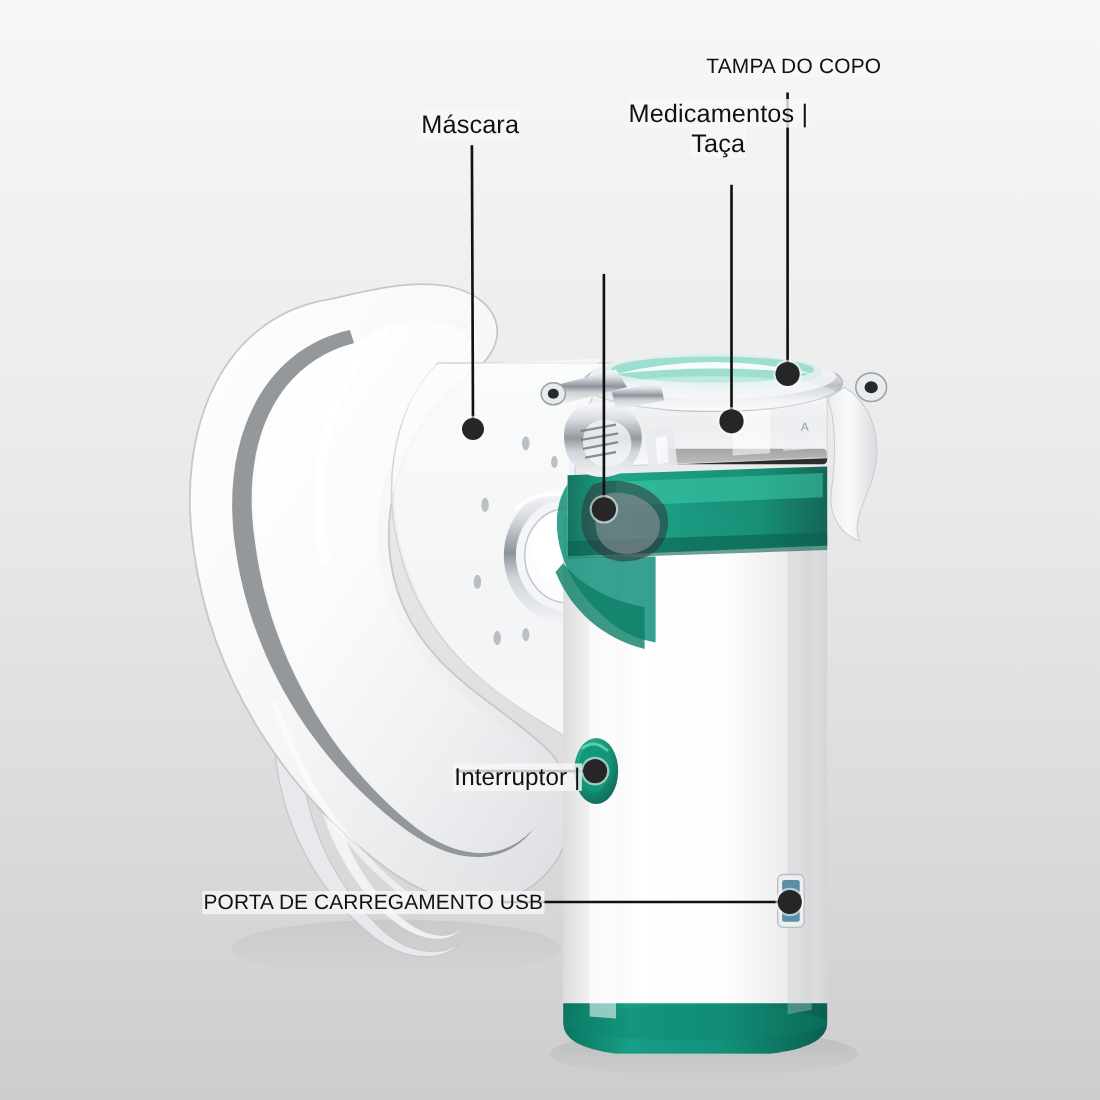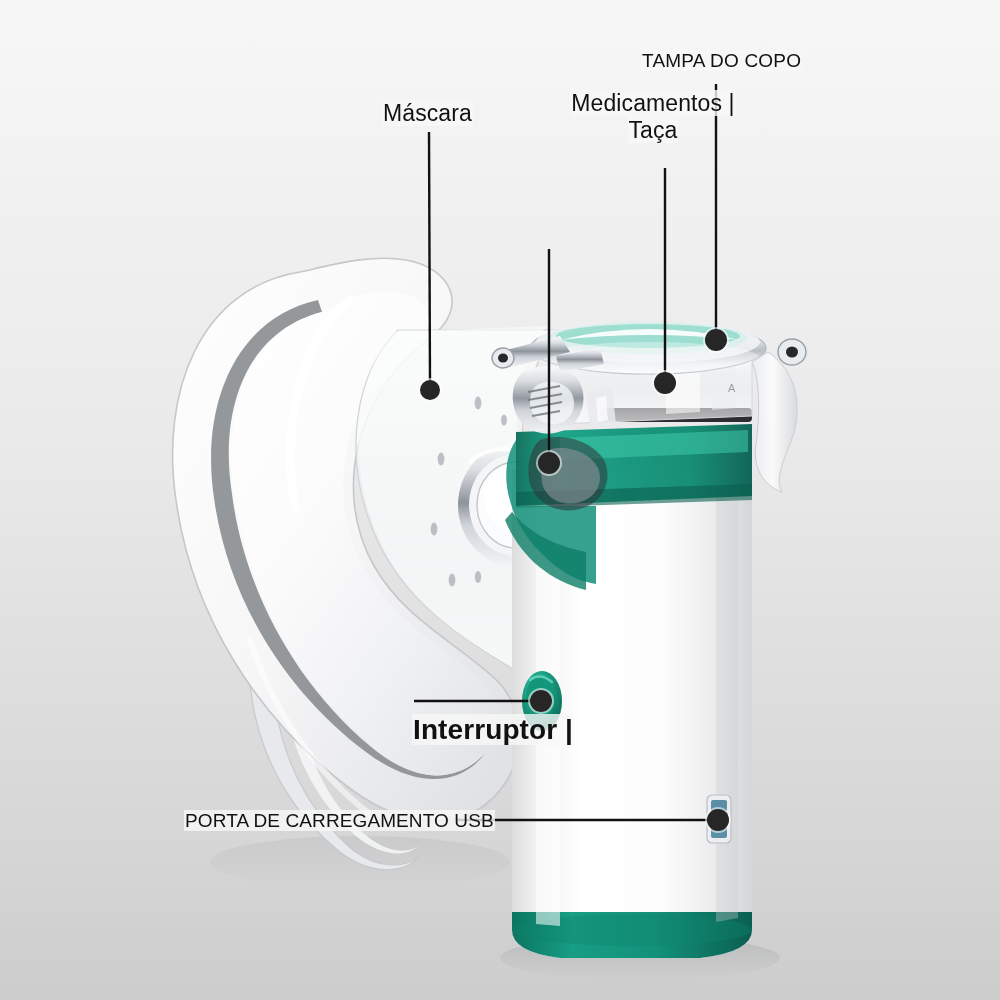--- a/index.html
+++ b/index.html
@@ -26,21 +26,21 @@
     line-height:1.16;
     letter-spacing:0.1px;
   }
   .label.caps{font-size:19px;letter-spacing:0.2px;}
   .label.mixed{font-size:23px;}
   .label .hl{background:rgba(248,248,248,0.80);padding:0 1px;}
   .lbl-tampa{left:641px;top:50px;}
   .lbl-mascara{left:382px;top:100px;}
   .lbl-med{left:546px;top:90px;text-align:center;width:170px;margin-left:22px;}
   .lbl-saida{left:467px;top:211px;}
-  .lbl-interruptor{left:412px;top:714px;font-size:28px;font-weight:bold;}
+  .lbl-interruptor{left:412px;top:694px;font-size:22px;}
   .lbl-usb{left:184px;top:810px;font-size:19px;text-align:center;}
   
   #leaders{position:absolute;left:0;top:0;width:1000px;height:1000px;}
 </style>
 </head>
 <body>
 
 <div id="stage">
 
   <svg id="art" viewBox="0 0 1000 1000" xmlns="http://www.w3.org/2000/svg">

